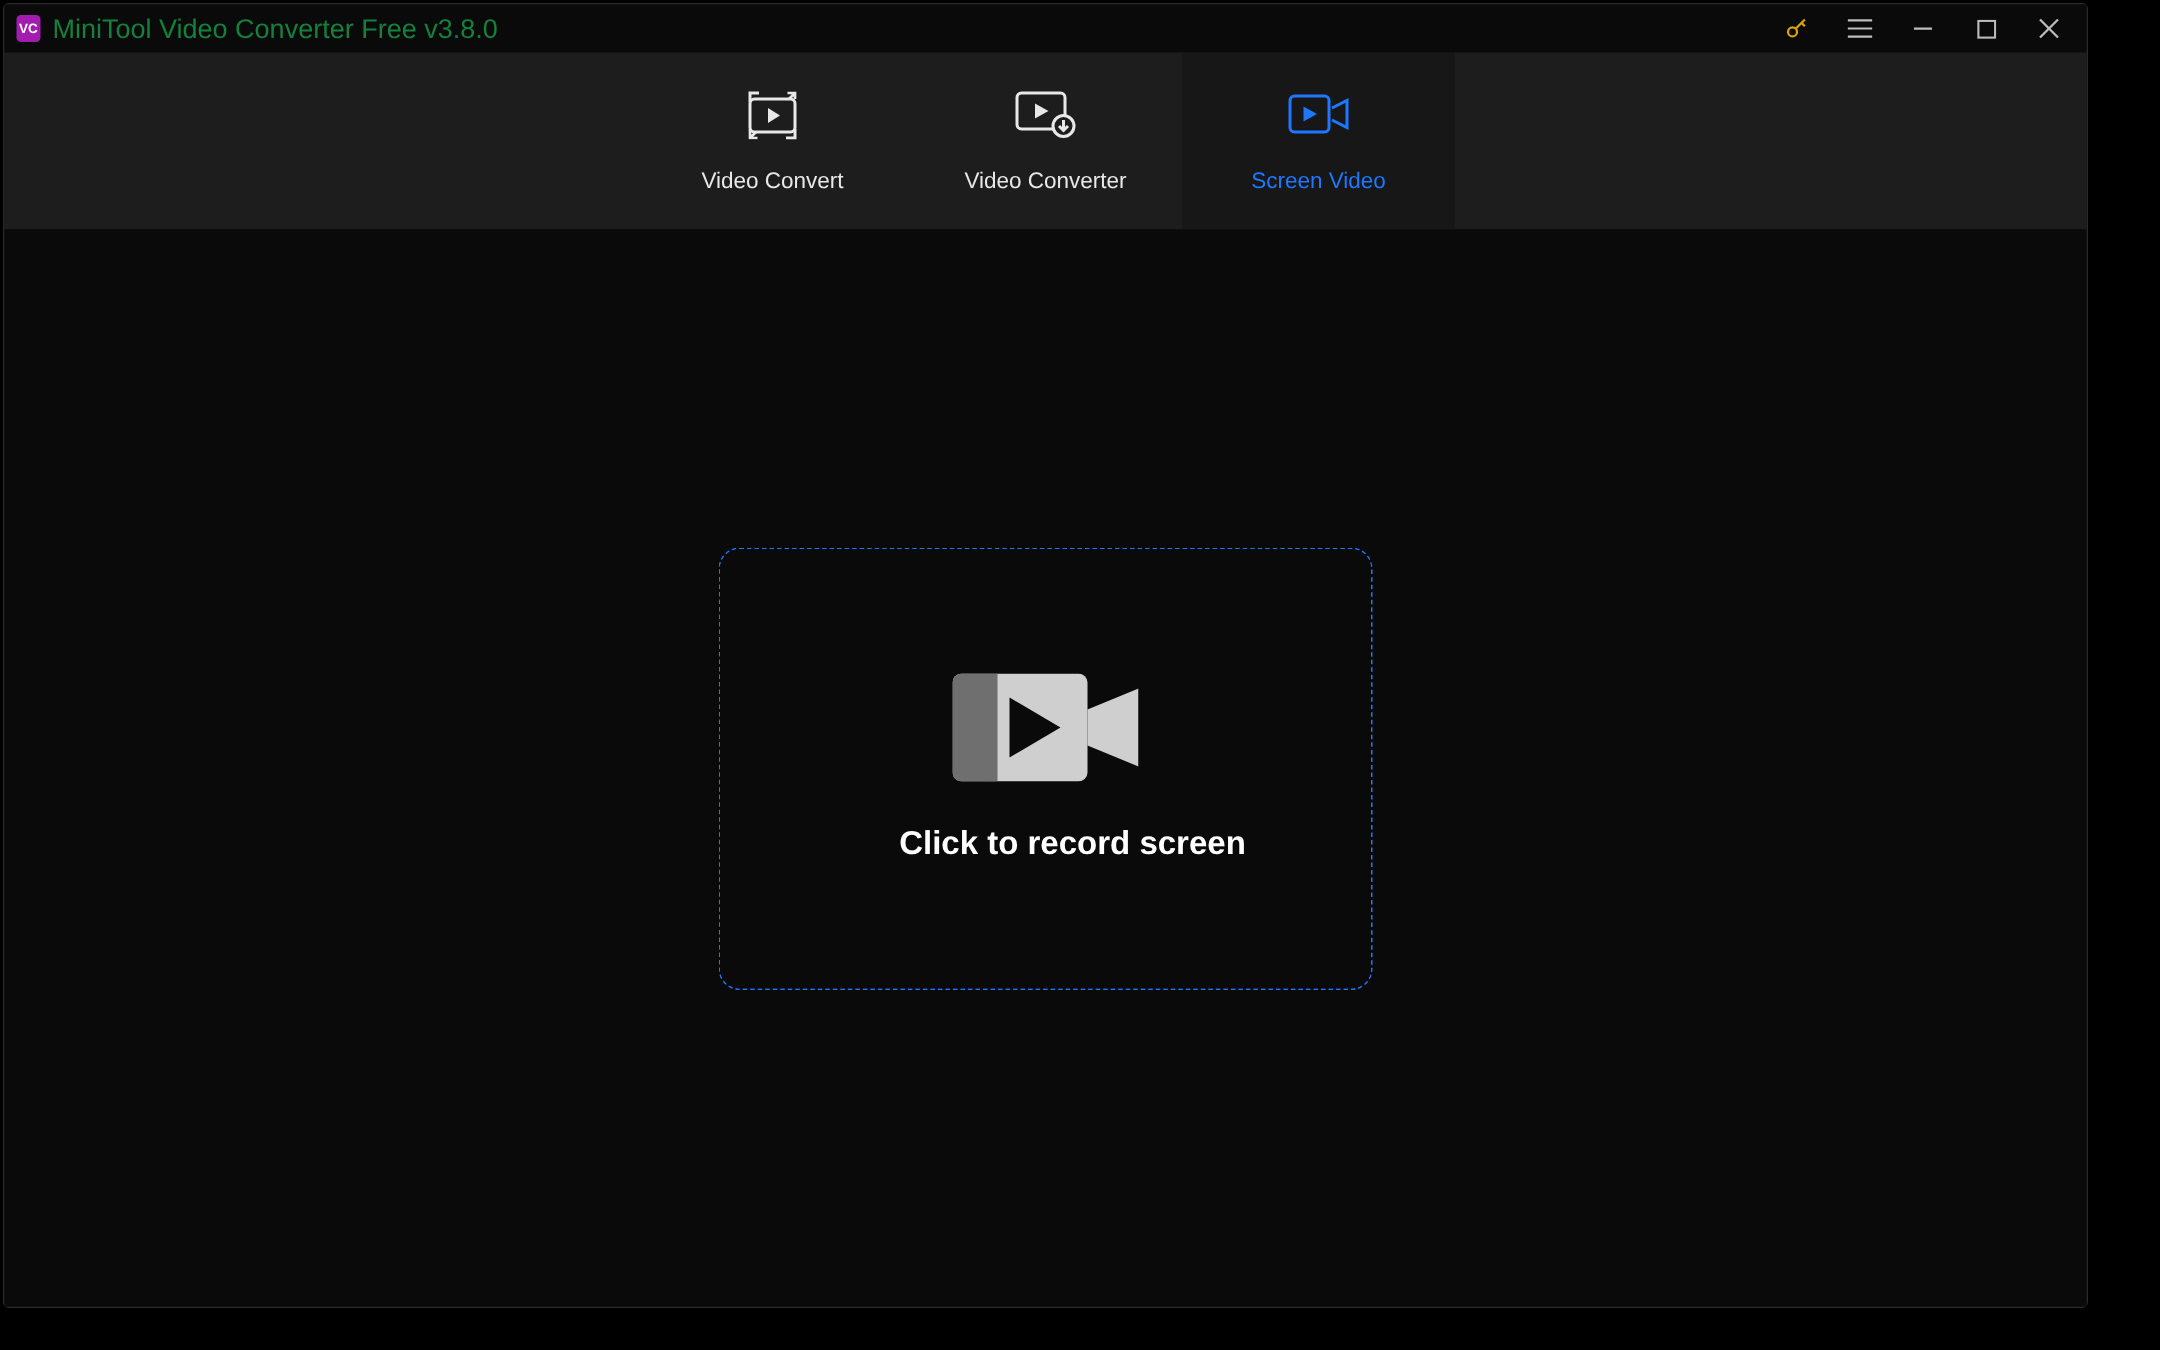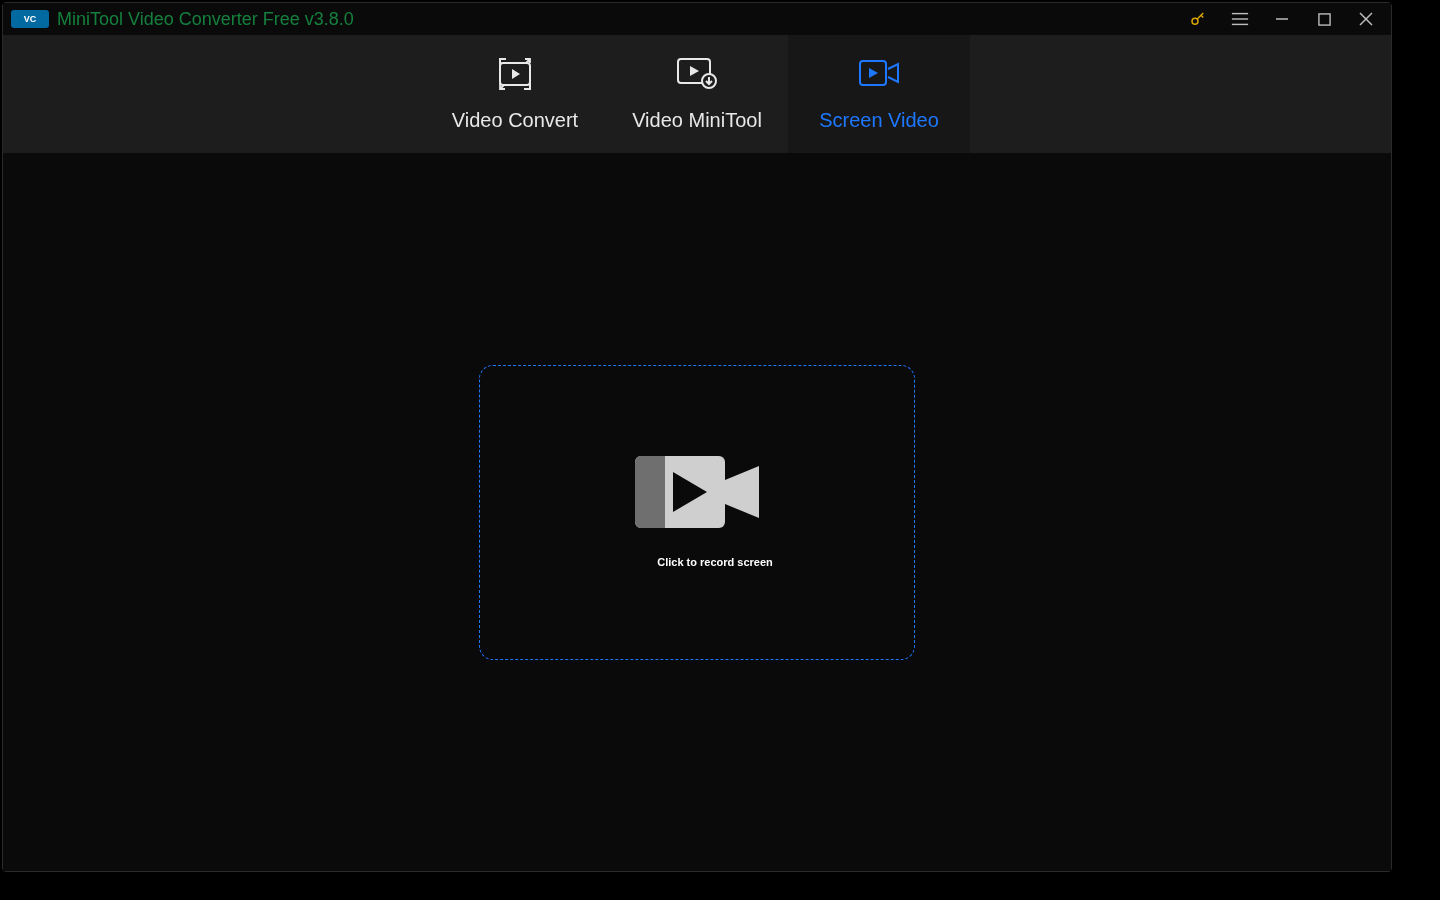--- a/index.html
+++ b/index.html
@@ -15,23 +15,23 @@
     margin: 2px;
   }
   .titlebar {
     height: 32px;
     display: flex;
     align-items: center;
     padding: 0 8px;
     background: #0a0a0a;
   }
   .app-logo {
-    width: 38px;
+    width: 16px;
     height: 18px;
-    background: #0369a1;
+    background: #a21caf;
     border-radius: 3px;
     display: flex;
     align-items: center;
     justify-content: center;
     color: #fff;
     font-size: 9px;
     font-weight: 700;
     margin-right: 8px;
   }
   .app-title {
@@ -61,21 +61,21 @@
     cursor: pointer;
     color: #e8e8e8;
   }
   .tab.active {
     background: #171717;
     color: #1e78ff;
   }
   .tab.active .tab-icon svg { stroke: #1e78ff; }
   .tab.active .tab-icon svg .fillblue { fill: #1e78ff; }
   .tab-icon { height: 32px; display:flex; align-items:center; justify-content:center;}
-  .tab-label { font-size: 20px; }
+  .tab-label { font-size: 15px; }
 
   .content {
     flex: 1;
     background: #0a0a0a;
     display: flex;
     align-items: center;
     justify-content: center;
   }
   .dropzone {
     width: 436px;
@@ -84,21 +84,21 @@
     border-radius: 14px;
     display: flex;
     flex-direction: column;
     align-items: center;
     justify-content: center;
     gap: 28px;
     cursor: pointer;
   }
   .dropzone-label {
     color: #fff;
-    font-size: 11px;
+    font-size: 22px;
     font-weight: 600;
     margin-left: 36px;
   }
   .cam-icon svg { display:block; }
 </style>
 </head>
 <body>
 
 <div class="window">
 
@@ -159,21 +159,21 @@
 
     <div class="tab">
       <div class="tab-icon">
         <svg width="44" height="34" viewBox="0 0 44 34" fill="none" stroke="#e8e8e8" stroke-width="2">
           <rect x="3" y="3" width="32" height="24" rx="3"></rect>
           <polygon points="15,10 15,20 24,15" fill="#e8e8e8" stroke="none"></polygon>
           <circle cx="34" cy="25" r="7" fill="#1d1d1d"></circle>
           <path d="M34 21 L34 28 M31 25 L34 28 L37 25"></path>
         </svg>
       </div>
-      <div class="tab-label">Video MiniTool</div>
+      <div class="tab-label">Video Converter</div>
     </div>
 
     <div class="tab active">
       <div class="tab-icon">
         <svg width="44" height="30" viewBox="0 0 44 30" fill="none" stroke="#1e78ff" stroke-width="2">
           <rect x="3" y="3" width="26" height="24" rx="3"></rect>
           <polygon class="fillblue" points="12,10 12,20 21,15" fill="#1e78ff" stroke="none"></polygon>
           <path d="M31 11 L41 6 L41 24 L31 19"></path>
         </svg>
       </div>

